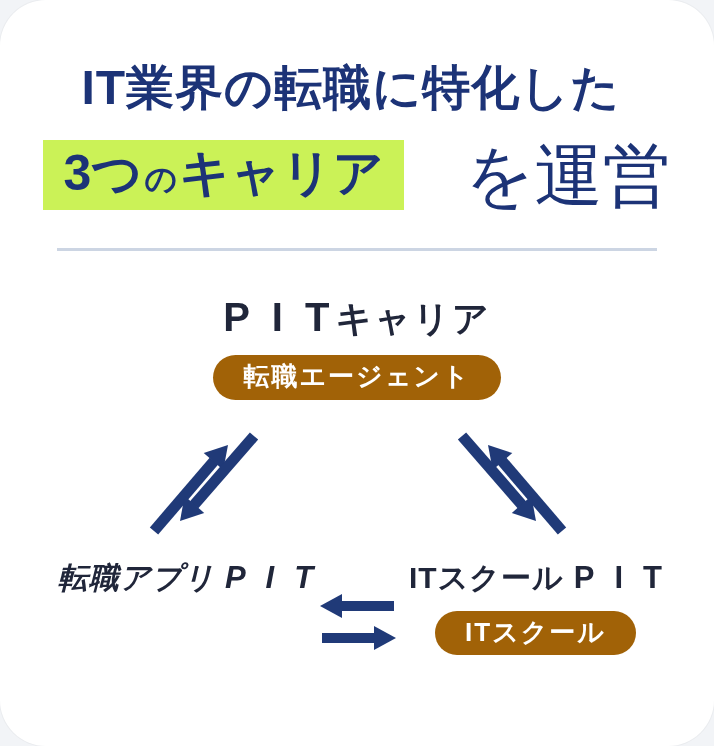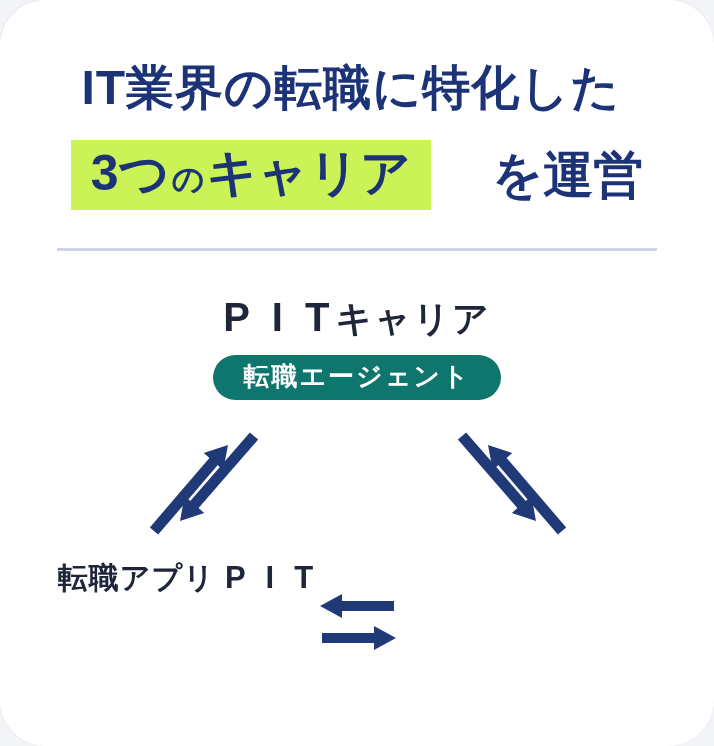--- a/index.html
+++ b/index.html
@@ -35,45 +35,45 @@
     padding:8px 20px 12px 20px;
     line-height:1.0;
     display:inline-flex;align-items:baseline;
   }
   .highlight-box .small-particle{
     font-size:32px;font-weight:800;
     margin:0 2px;
   }
   .title-suffix{
     color:#1c3377;
-    font-size:50px;font-weight:700;
+    font-size:68px;font-weight:400;
     line-height:1.0;
     margin-left:47px;
   }
   .divider{
     position:absolute;top:248px;left:57px;right:57px;
     height:3px;background:#ccd5e3;
   }
   
   .svc{position:absolute;text-align:center;}
   .svc-top{top:294px;left:0;right:0;}
-  .svc-left{top:560px;left:48px;width:275px;}
+  .svc-left{top:560px;left:48px;width:275px;font-style:italic;}
   .svc-right{top:560px;left:398px;width:275px;}
   .brand-line{
     color:#20263a;font-weight:900;line-height:1.15;
     white-space:nowrap;
   }
   .svc-top .brand-en{font-size:40px;letter-spacing:22px;margin-right:-22px;}
   .svc-top .brand-ja{font-size:36px;letter-spacing:2px;margin-left:6px;}
   .svc-bottom-ja{font-size:30px;letter-spacing:1px;margin-right:10px;}
   .svc-bottom-en{font-size:31px;letter-spacing:20px;margin-right:-20px;}
   .badge{
     display:inline-block;
     margin-top:15px;
-    background:#0f766e;color:#ffffff;
+    background:#a16207;color:#ffffff;
     font-size:26px;font-weight:800;
     letter-spacing:2px;
     padding:7px 30px 9px 30px;
     border-radius:28px;
     line-height:1.1;
     white-space:nowrap;
   }
   
   .arrow-diag{position:absolute;top:422px;width:120px;height:122px;}
   .arrow-diag.left{left:144px;}
@@ -128,14 +128,20 @@
     </div>
   </div>
 
   <svg class="arrow-horiz" viewBox="0 0 84 58">
     <line class="shaft" x1="78" y1="13" x2="24" y2="13"></line>
     <polygon class="head" points="4,13 26,1 26,25"></polygon>
     <line class="shaft" x1="6" y1="45" x2="60" y2="45"></line>
     <polygon class="head" points="80,45 58,33 58,57"></polygon>
   </svg>
 
+  <div class="svc svc-right">
+    <div class="brand-line">
+      <span class="svc-bottom-ja">ITスクール</span><span class="svc-bottom-en">PIT</span>
+    </div>
+    <div class="badge">ITスクール</div>
+  </div>
 
 </div>
 
 </body></html>

